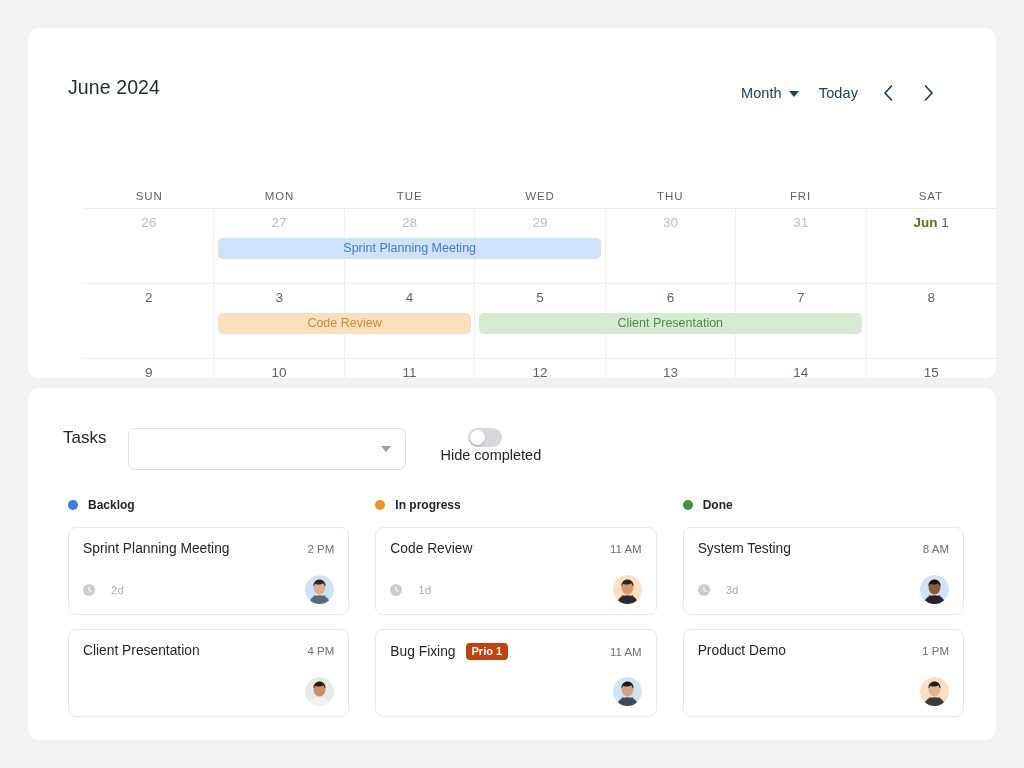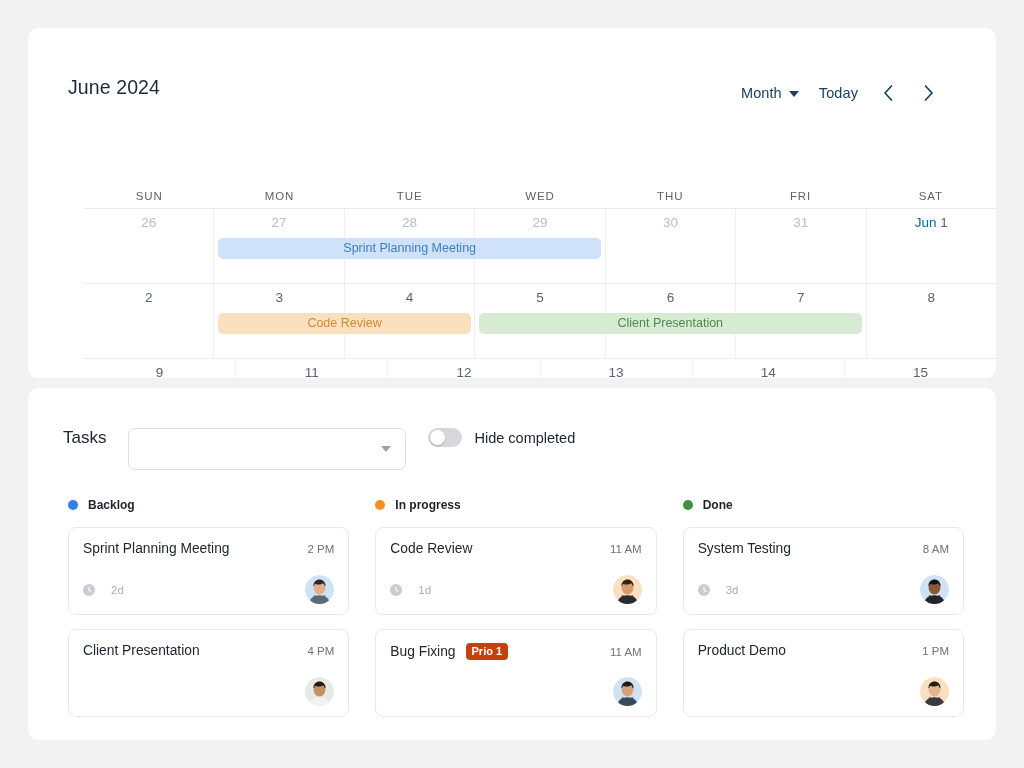--- a/index.html
+++ b/index.html
@@ -75,21 +75,21 @@
   .daycell {
     flex: 1 1 0; position: relative;
     border-left: 1px solid #f0f0f1;
   }
   .daycell:first-child { border-left: none; }
   .daynum {
     position: absolute; top: 6px; left: 0; right: 0;
     text-align: center; font-size: 13.5px; color: #5b6270;
   }
   .daynum.muted { color: #b9bdc4; }
-  .daynum .mon-label { font-weight: normal; color: #0369a1; }
+  .daynum .mon-label { font-weight: bold; color: #4d7c0f; }
   .daynum .mon-day   { color: #5b6270; }
 
   
   .event {
     position: absolute; height: 21px; line-height: 21px;
     border-radius: 5px; font-size: 12.5px; text-align: center;
     white-space: nowrap; overflow: hidden; cursor: pointer;
   }
 
   
@@ -103,21 +103,21 @@
     border-radius: 7px; background: #fff; position: relative;
     display: flex; align-items: center; padding: 0 14px; cursor: pointer;
   }
   .tasks-select .sel-value { font-size: 14px; color: #22262e; }
   .tasks-select .caret {
     position: absolute; right: 14px; width: 0; height: 0;
     border-left: 5px solid transparent; border-right: 5px solid transparent;
     border-top: 6px solid #9aa0a8;
   }
   .toggle-wrap {
-    display: flex; align-items: center; margin-left: 22px; cursor: pointer;
+    display: flex; align-items: center; margin-left: 22px; cursor: pointer; flex-direction: column;
   }
   .toggle {
     width: 34px; height: 19px; border-radius: 10px;
     background: #d6d8dc; position: relative; flex: none;
   }
   .toggle .knob {
     position: absolute; left: 2px; top: 2px;
     width: 15px; height: 15px; border-radius: 50%;
     background: #ffffff; box-shadow: 0 1px 2px rgba(0,0,0,.22);
   }
@@ -251,20 +251,23 @@
             <div class="daynum">8</div>
           </div>
           <div class="event" style="left: 134.286px; width: 252.571px; top: 29px; background: rgb(251, 224, 192); color: rgb(210, 138, 51);">Code Review</div>
           <div class="event" style="left: 394.857px; width: 382.857px; top: 29px; background: rgb(214, 234, 212); color: rgb(79, 138, 76);">Client Presentation</div>
         </div>
         <div class="week row3">
           <div class="daycell">
             <div class="daynum">9</div>
           </div>
           <div class="daycell">
+            <div class="daynum">10</div>
+          </div>
+          <div class="daycell">
             <div class="daynum">11</div>
           </div>
           <div class="daycell">
             <div class="daynum">12</div>
           </div>
           <div class="daycell">
             <div class="daynum">13</div>
           </div>
           <div class="daycell">
             <div class="daynum">14</div>

